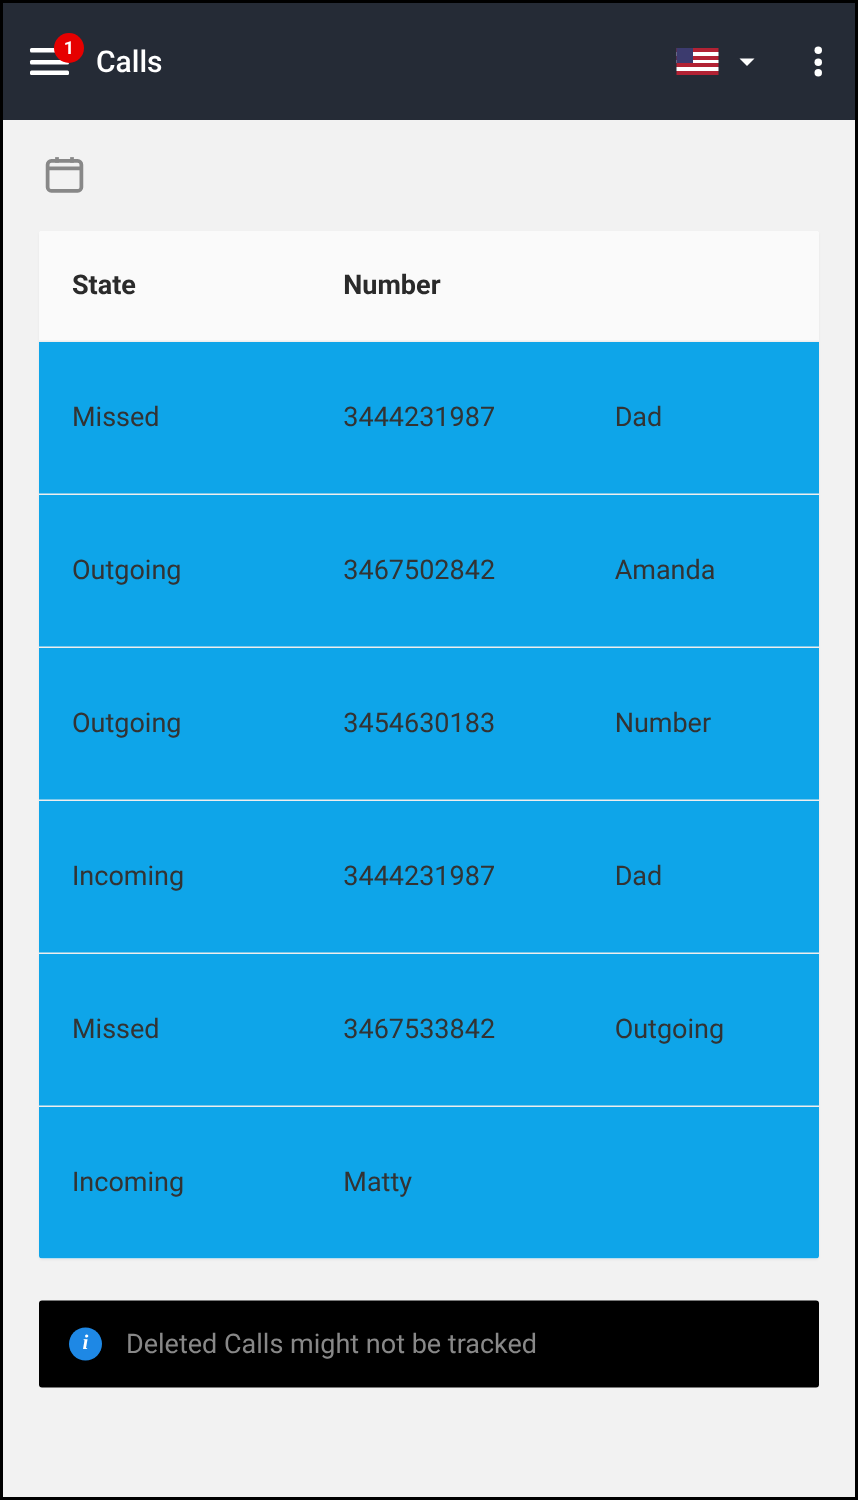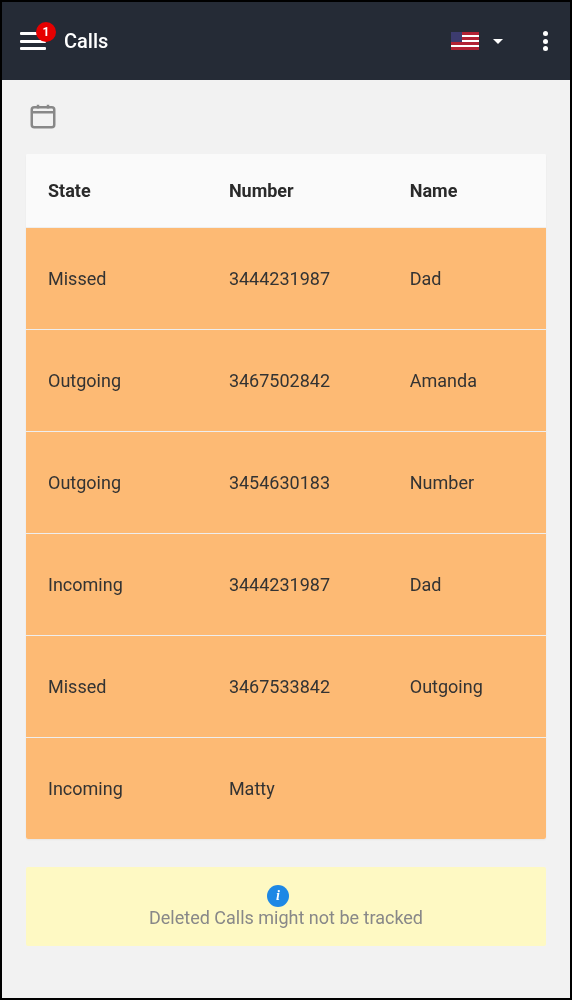--- a/index.html
+++ b/index.html
@@ -127,21 +127,21 @@
     .table-header {
       display: flex;
       background: #fafafa;
       border-bottom: 1px solid #eee;
       padding: 26px 22px;
     }
     .table-row {
       display: flex;
       border-bottom: 1px solid #eee;
       padding: 40px 22px;
-      background: #fdba74;
+      background: #0ea5e9;
     }
     .table-row:last-child {
       border-bottom: none;
     }
     .col {
       font-size: 18px;
       color: #333;
     }
     .table-header .col {
       font-weight: 700;
@@ -151,26 +151,25 @@
       width: 38%;
     }
     .col-number {
       width: 38%;
     }
     .col-name {
       width: 24%;
     }
     .info-bar {
       margin-top: 28px;
-      background: #fef9c3;
+      background: #000000;
       padding: 18px 20px;
       display: flex;
       align-items: center;
       border-radius: 2px;
-      flex-direction: column;
     }
     .info-icon {
       width: 22px;
       height: 22px;
       min-width: 22px;
       background: #1e88e5;
       border-radius: 50%;
       display: flex;
       align-items: center;
       justify-content: center;
@@ -220,21 +219,20 @@
       <line x1="3" y1="9" x2="21" y2="9"></line>
       <line x1="8" y1="3" x2="8" y2="6"></line>
       <line x1="16" y1="3" x2="16" y2="6"></line>
     </svg>
   </div>
 
   <div class="table">
     <div class="table-header">
       <div class="col col-state">State</div>
       <div class="col col-number">Number</div>
-      <div class="col col-name">Name</div>
     </div>
     <div class="table-row">
       <div class="col col-state">Missed</div>
       <div class="col col-number">3444231987</div>
       <div class="col col-name">Dad</div>
     </div>
     <div class="table-row">
       <div class="col col-state">Outgoing</div>
       <div class="col col-number">3467502842</div>
       <div class="col col-name">Amanda</div>

